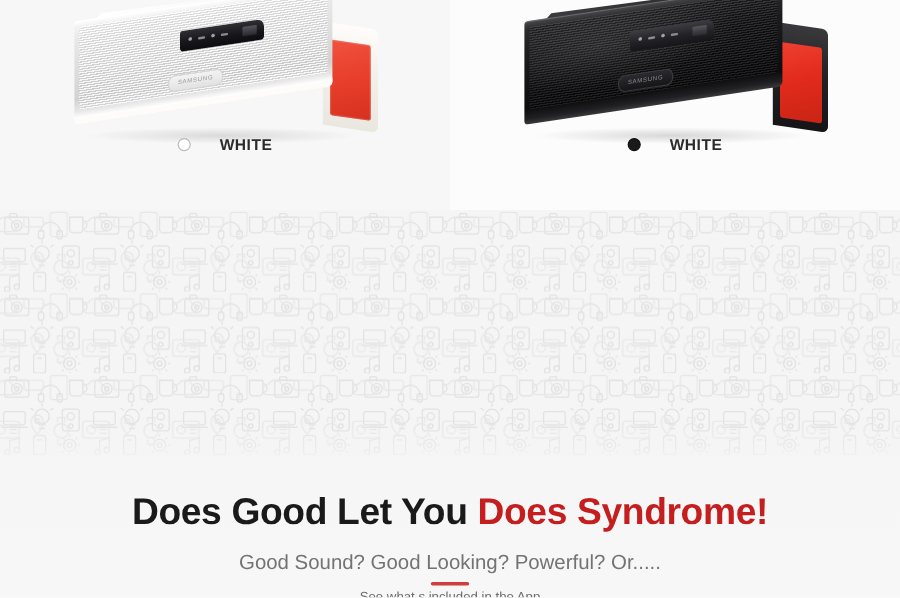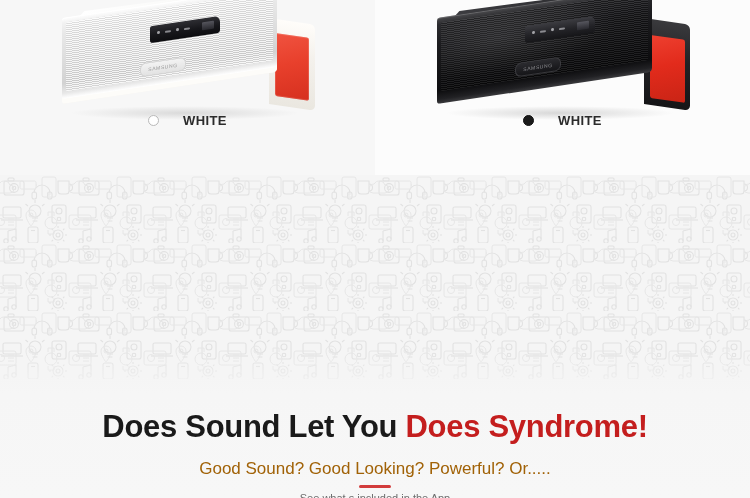--- a/index.html
+++ b/index.html
@@ -296,21 +296,21 @@
   }
   .headline .hl-red { color: #c41e1e; }
 
   .subheadline {
     position: absolute;
     left: 0;
     top: 284px;
     width: 750px;
     text-align: center;
     font-size: 17px;
-    color: #a16207;
+    color: #737373;
     font-weight: normal;
   }
   .divider {
     position: absolute;
     left: 50%;
     top: 310px;
     margin-left: -16px;
     width: 32px;
     height: 3px;
     background: #d23c3c;
@@ -457,21 +457,21 @@
           </g>
         </pattern>
       </defs>
       <rect width="750" height="205" fill="#f5f5f5"></rect>
       <rect width="750" height="205" fill="url(#doodles)"></rect>
       <rect width="750" height="205" fill="url(#doodles2)"></rect>
     </svg>
     <div class="pattern-fade"></div>
 
     <div class="headline">
-      <span>Does Sound Let You </span><span class="hl-red">Does Syndrome!</span>
+      <span>Does Good Let You </span><span class="hl-red">Does Syndrome!</span>
     </div>
 
     <div class="subheadline">Good Sound? Good Looking? Powerful? Or.....</div>
 
     <div class="divider"></div>
 
     <div class="app-note">See what s included in the App</div>
 
   </div>
 </div>

